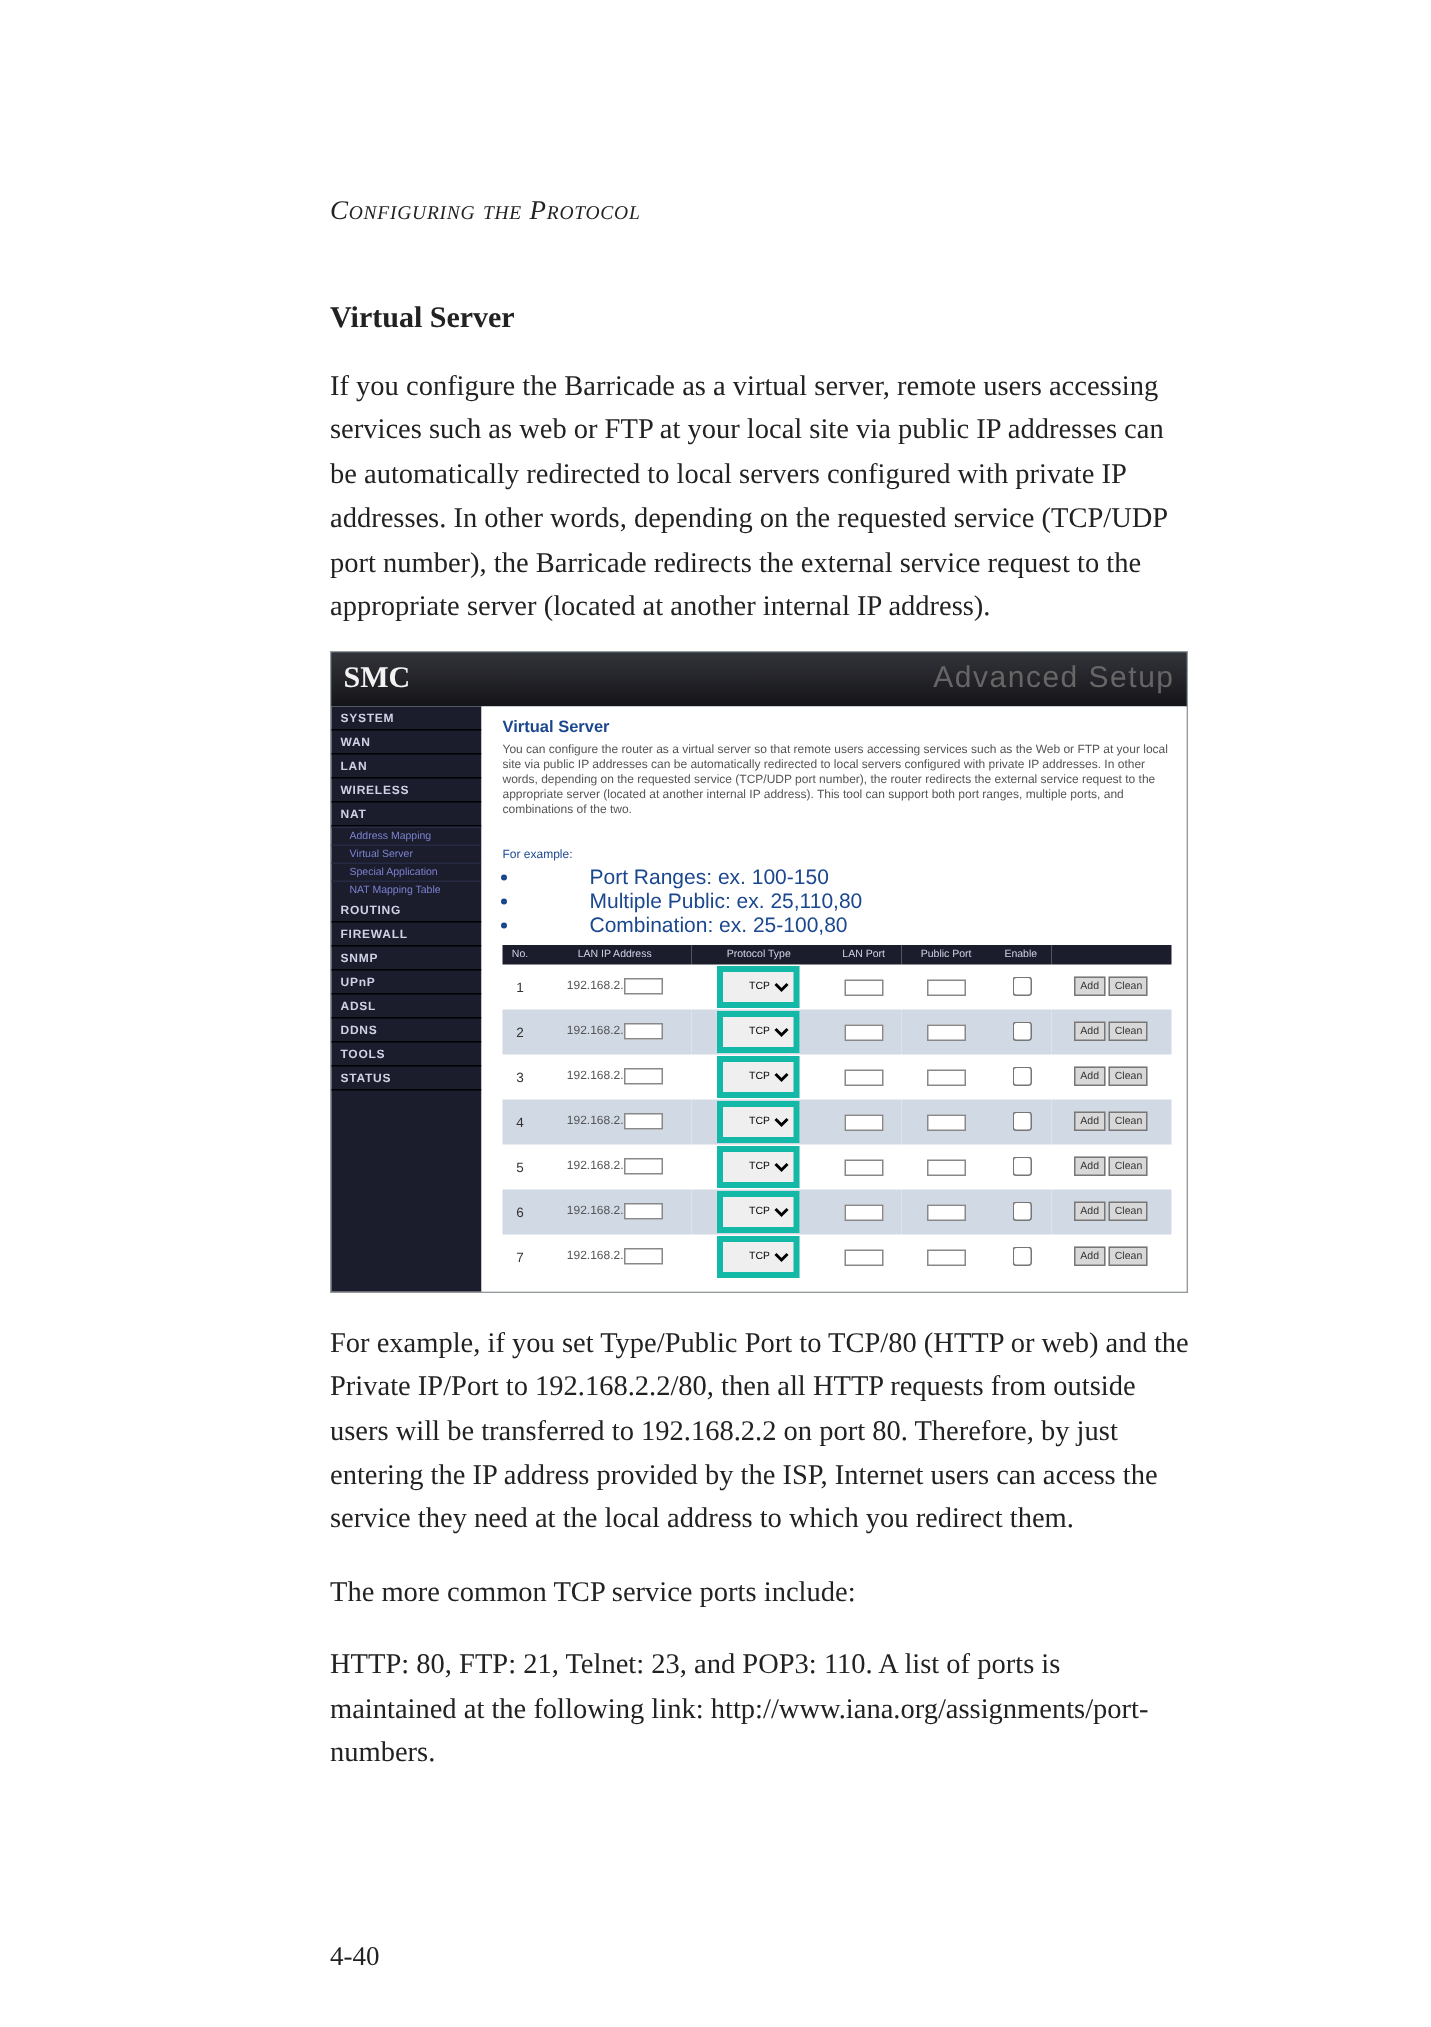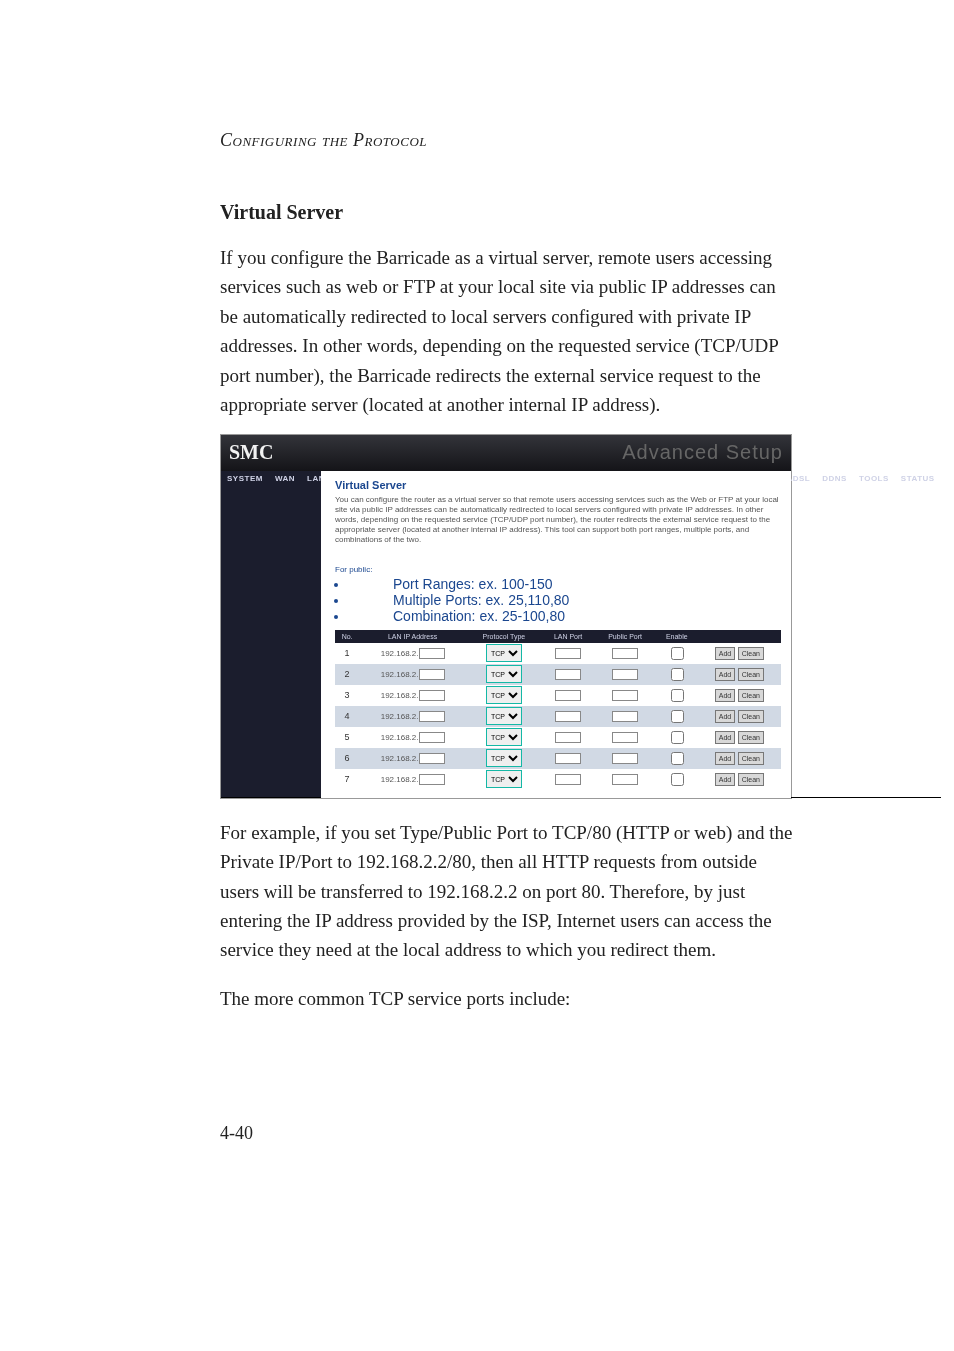--- a/index.html
+++ b/index.html
@@ -61,21 +61,21 @@
     letter-spacing: 1px;
   }
   .ss-body {
     display: flex;
     background: #fff;
   }
   .ss-side {
     width: 100px;
     background: #1b1d2d;
     display: flex;
-    flex-direction: row;
+    flex-direction: column;
   }
   .ss-side-item {
     padding: 3px 6px;
     font-size: 8px;
     color: #cfd2e6;
     border-bottom: 1px solid #000;
     font-weight: bold;
     letter-spacing: 0.5px;
   }
   .ss-side-sub {
@@ -142,22 +142,23 @@
     border: 1px solid #888;
     box-sizing: border-box;
   }
   .ss-table .ip {
     font-size: 8px;
     color: #555;
     white-space: nowrap;
   }
   .ss-table select {
     font-size: 7px;
-    height: 18px;
-    border: 1px solid #14b8a6;
+    height: 28px;
+    border: 4px solid #14b8a6;
+    padding-left: 13px;
   }
   .ss-btn {
     font-size: 7px;
     padding: 0 3px;
     height: 13px;
     border: 1px solid #777;
     background: #d8d8d8;
     color: #333;
   }
   .page-num {
@@ -196,24 +197,24 @@
         <div class="ss-side-item">SNMP</div>
         <div class="ss-side-item">UPnP</div>
         <div class="ss-side-item">ADSL</div>
         <div class="ss-side-item">DDNS</div>
         <div class="ss-side-item">TOOLS</div>
         <div class="ss-side-item">STATUS</div>
       </div>
       <div class="ss-main">
         <div class="ss-h">Virtual Server</div>
         <div class="ss-para">You can configure the router as a virtual server so that remote users accessing services such as the Web or FTP at your local site via public IP addresses can be automatically redirected to local servers configured with private IP addresses. In other words, depending on the requested service (TCP/UDP port number), the router redirects the external service request to the appropriate server (located at another internal IP address). This tool can support both port ranges, multiple ports, and combinations of the two.</div>
-        <div class="ss-example">For public:</div>
+        <div class="ss-example">For example:</div>
         <ul class="ss-bullets">
           <li>Port Ranges: ex. 100-150</li>
-          <li>Multiple Ports: ex. 25,110,80</li>
+          <li>Multiple Public: ex. 25,110,80</li>
           <li>Combination: ex. 25-100,80</li>
         </ul>
         <table class="ss-table">
           <thead>
             <tr>
               <th>No.</th>
               <th>LAN IP Address</th>
               <th>Protocol Type</th>
               <th>LAN Port</th>
               <th>Public Port</th>
@@ -286,15 +287,16 @@
                 <td><button class="ss-btn">Add</button> <button class="ss-btn">Clean</button></td>
               </tr>
             </tbody>
         </table>
       </div>
     </div>
   </div>
 
   <p class="body-text">For example, if you set Type/Public Port to TCP/80 (HTTP or web) and the Private IP/Port to 192.168.2.2/80, then all HTTP requests from outside users will be transferred to 192.168.2.2 on port 80. Therefore, by just entering the IP address provided by the ISP, Internet users can access the service they need at the local address to which you redirect them.</p>
   <p class="body-text">The more common TCP service ports include:</p>
+  <p class="body-text">HTTP: 80, FTP: 21, Telnet: 23, and POP3: 110. A list of ports is maintained at the following link: http://www.iana.org/assignments/port-numbers.</p>
 
   <div class="page-num">4-40</div>
 </div>
 
 </body></html>

